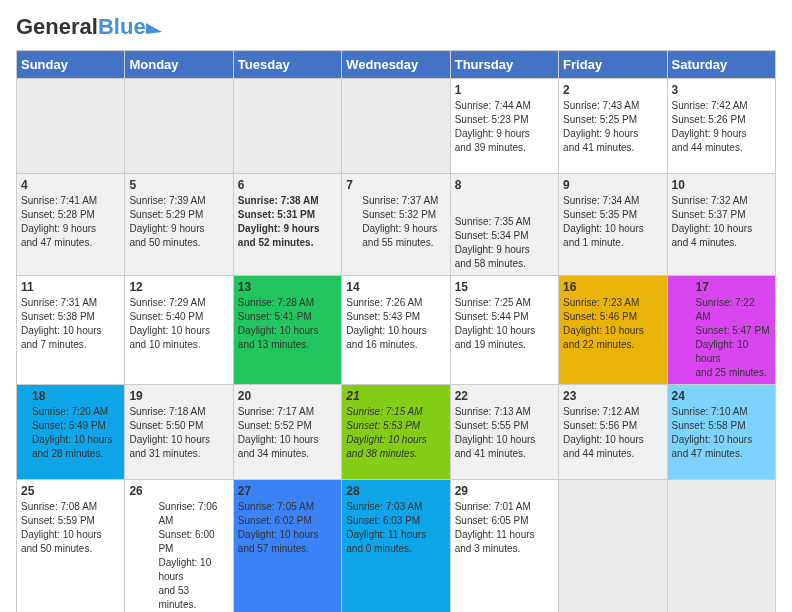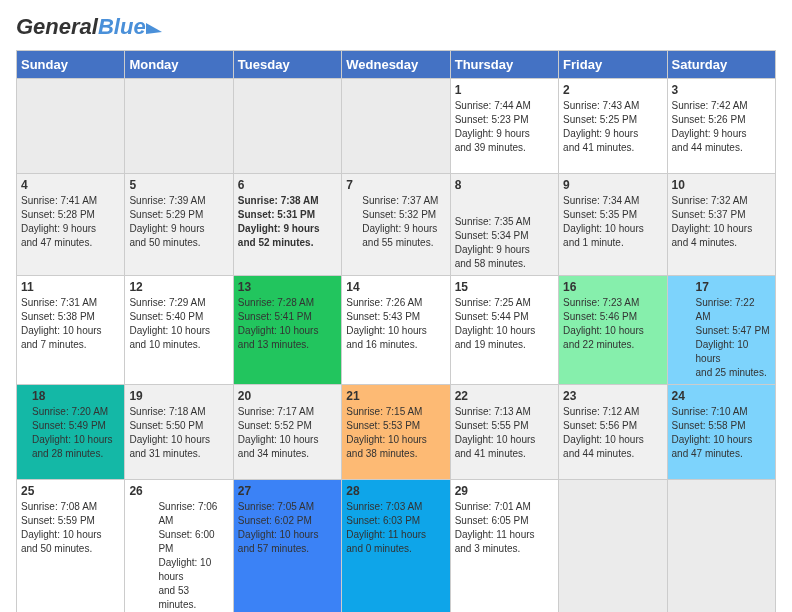--- a/index.html
+++ b/index.html
@@ -11,21 +11,21 @@
     .location { font-size: 16px; color: #555; }
     table { width: 100%; border-collapse: collapse; table-layout: fixed; }
     th { background-color: #4472c4; color: #fff; font-size: 13px; font-weight: bold; padding: 6px 4px; text-align: left; border: 1px solid #ccc; }
     td { vertical-align: top; border: 1px solid #ccc; padding: 4px; font-size: 10.5px; color: #333; height: 95px; }
     td.empty { background: #f5f5f5; }
     tr:nth-child(even) td { background-color: #f0f0f0; }
     tr:nth-child(odd) td { background-color: #ffffff; }
     td.empty { background: #ebebeb !important; }
     .day-num { font-weight: bold; font-size: 12px; margin-bottom: 2px; }
     .day-info { font-size: 10px; line-height: 1.4; }
-    .logo-container { display: flex; align-items: center; gap: 2px; font-style: italic; }
+    .logo-container { display: flex; align-items: center; gap: 2px; }
     .logo-blue { color: #4a90d9; font-weight: bold; font-size: 22px; }
     .logo-dark { color: #333; font-weight: bold; font-size: 22px; }
     .logo-wing { display: inline-block; width: 0; height: 0; border-top: 9px solid transparent; border-bottom: 2px solid transparent; border-left: 16px solid #4a90d9; vertical-align: middle; margin-bottom: 2px; }
   </style>
 </head>
 <body>
 
 <div class="container">
   <div class="header">
     <div class="logo-container">
@@ -159,58 +159,58 @@
 Daylight: 10 hours
 and 16 minutes.</div>
           </td>
           <td style="background-color: rgb(255, 255, 255);">
             <div class="day-num">15</div>
             <div class="day-info" style="white-space: pre-line;">Sunrise: 7:25 AM
 Sunset: 5:44 PM
 Daylight: 10 hours
 and 19 minutes.</div>
           </td>
-          <td style="background-color: #86efac;">
+          <td style="background-color: #eab308;">
             <div class="day-num">16</div>
             <div class="day-info" style="white-space: pre-line;">Sunrise: 7:23 AM
 Sunset: 5:46 PM
 Daylight: 10 hours
 and 22 minutes.</div>
           </td>
-          <td style="background-color: #7dd3fc; padding-left: 28px;">
+          <td style="background-color: #d946ef; padding-left: 28px;">
             <div class="day-num">17</div>
             <div class="day-info" style="white-space: pre-line;">Sunrise: 7:22 AM
 Sunset: 5:47 PM
 Daylight: 10 hours
 and 25 minutes.</div>
           </td>
         </tr>
         <tr>
-          <td style="background-color: #14b8a6; padding-left: 15px;">
+          <td style="background-color: #0ea5e9; padding-left: 15px;">
             <div class="day-num">18</div>
             <div class="day-info" style="white-space: pre-line;">Sunrise: 7:20 AM
 Sunset: 5:49 PM
 Daylight: 10 hours
 and 28 minutes.</div>
           </td>
           <td style="background-color: rgb(240, 240, 240);">
             <div class="day-num">19</div>
             <div class="day-info" style="white-space: pre-line;">Sunrise: 7:18 AM
 Sunset: 5:50 PM
 Daylight: 10 hours
 and 31 minutes.</div>
           </td>
           <td style="background-color: rgb(240, 240, 240);">
             <div class="day-num">20</div>
             <div class="day-info" style="white-space: pre-line;">Sunrise: 7:17 AM
 Sunset: 5:52 PM
 Daylight: 10 hours
 and 34 minutes.</div>
           </td>
-          <td style="background-color: #fdba74;">
+          <td style="background-color: #84cc16; font-style: italic;">
             <div class="day-num">21</div>
             <div class="day-info" style="white-space: pre-line;">Sunrise: 7:15 AM
 Sunset: 5:53 PM
 Daylight: 10 hours
 and 38 minutes.</div>
           </td>
           <td style="background-color: rgb(240, 240, 240);">
             <div class="day-num">22</div>
             <div class="day-info" style="white-space: pre-line;">Sunrise: 7:13 AM
 Sunset: 5:55 PM

